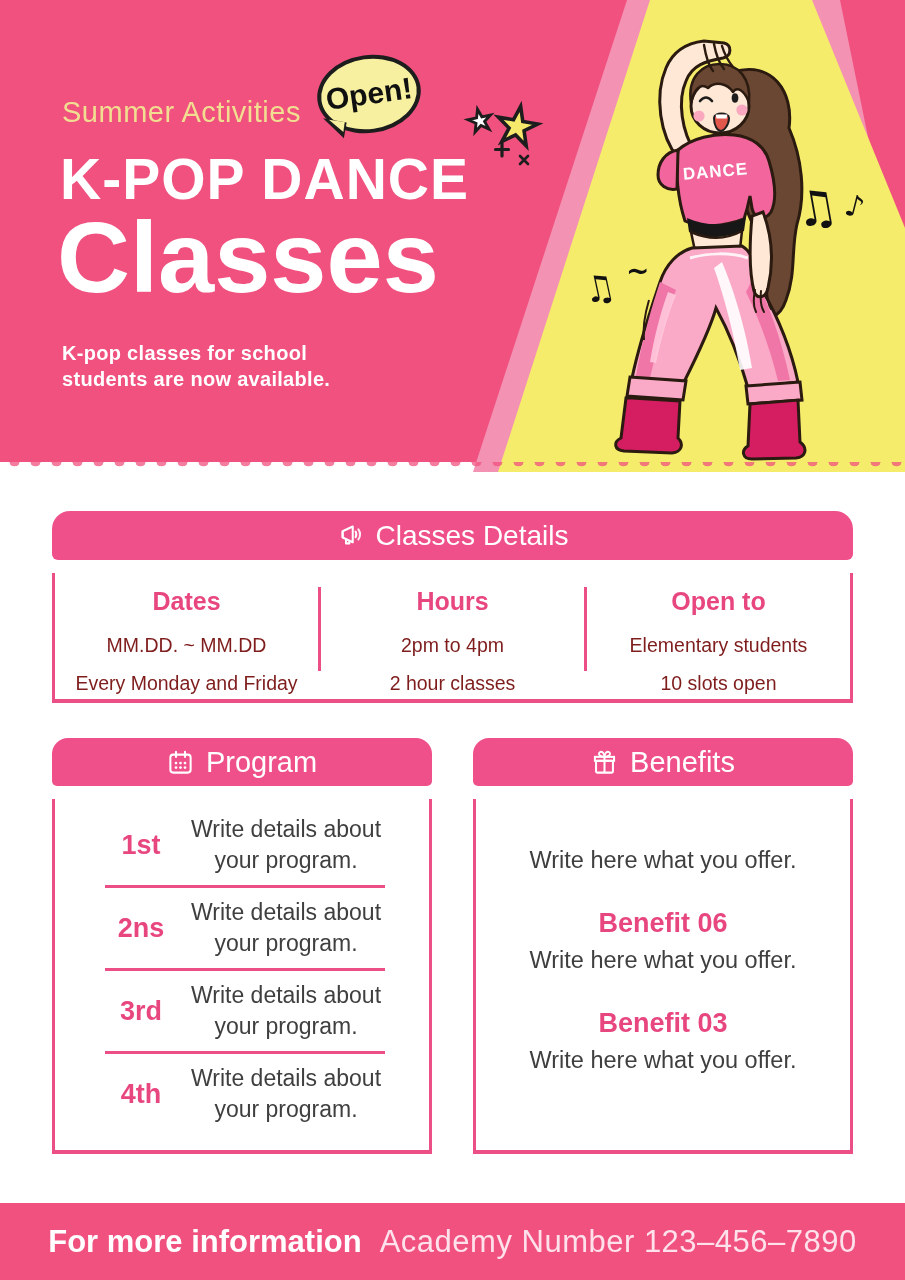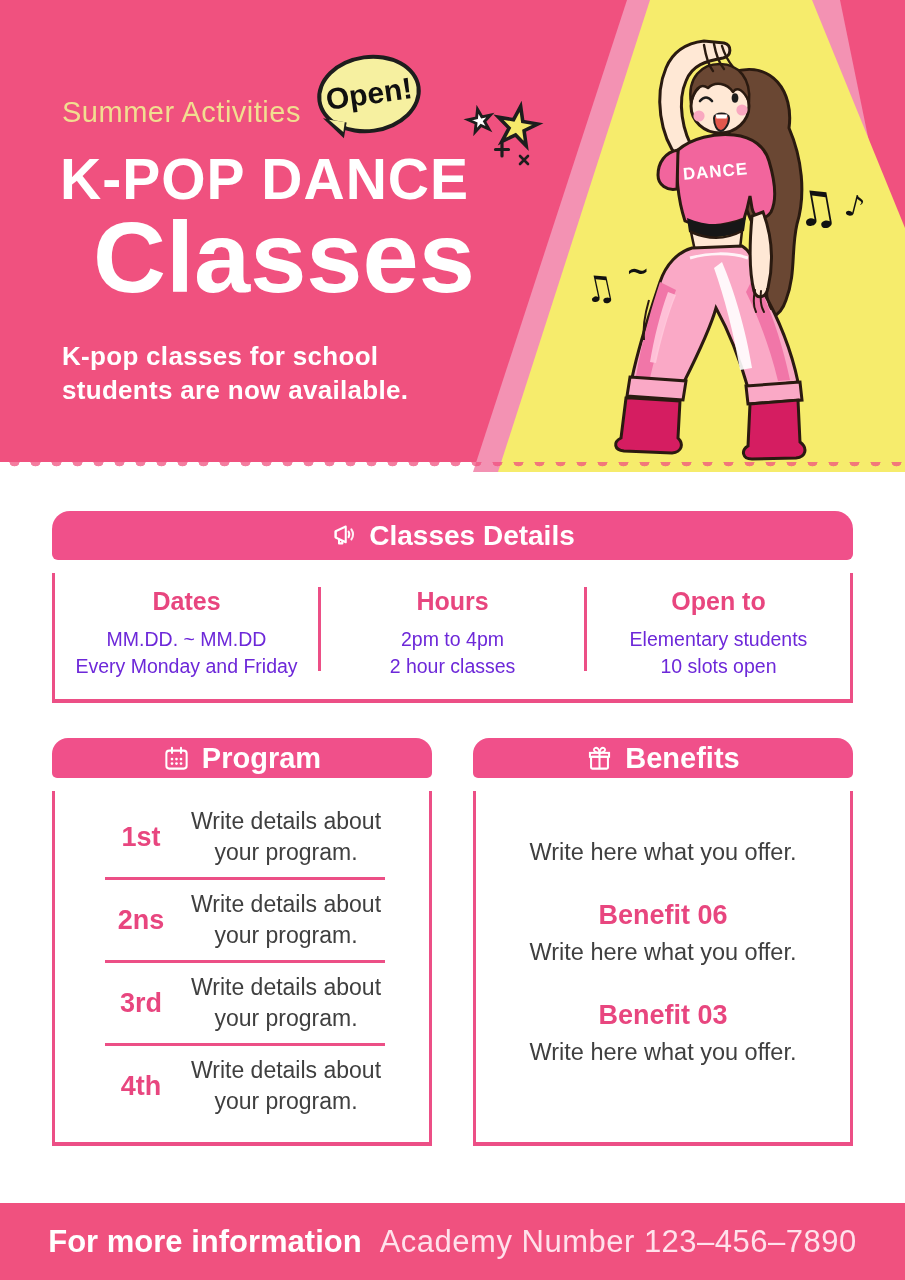--- a/index.html
+++ b/index.html
@@ -19,44 +19,44 @@
   .open-bubble .bubble-text{font-size:30px;font-weight:bold;color:#101010;}
   .bubble-tail{position:absolute;left:-4px;bottom:-2px;width:0;height:0;
     border-right:24px solid #1d1d1d;border-bottom:16px solid transparent;
     transform:rotate(18deg);}
   .bubble-tail-fill{position:absolute;left:3px;bottom:3px;width:0;height:0;
     border-right:16px solid #F6F0A0;border-bottom:10px solid transparent;
     transform:rotate(16deg);}
   .hero-title1{position:absolute;left:60px;top:146px;font-size:57px;font-weight:bold;
     color:#ffffff;letter-spacing:1px;}
   .hero-title2{position:absolute;left:57px;top:200px;font-size:101px;font-weight:bold;
-    color:#ffffff;letter-spacing:0px;margin-left:36px;}
-  .hero-subtitle{position:absolute;left:62px;top:340px;font-size:26px;font-weight:bold;
+    color:#ffffff;letter-spacing:0px;}
+  .hero-subtitle{position:absolute;left:62px;top:340px;font-size:20px;font-weight:bold;
     color:#ffffff;line-height:1.3;letter-spacing:.3px;}
   .scallop{position:absolute;left:0;bottom:-7px;width:100%;height:7px;z-index:2;
     background-image:radial-gradient(ellipse 8px 7px at 50% 0%,rgba(240,81,127,.75) 60%,rgba(240,81,127,0) 66%);
     background-size:21px 7px;background-position:4px 0;}
   
   .card-bar{background:#F0508A;color:#ffffff;display:flex;align-items:center;
-    justify-content:center;gap:12px;font-weight:bold;}
+    justify-content:center;gap:12px;font-weight:normal;}
   .card-bar .bar-icon{display:flex;align-items:center;}
   
   .details-card{position:absolute;left:52px;top:511px;width:801px;}
   .details-bar{height:49px;border-radius:18px 18px 6px 6px;font-size:28px;}
   .details-body{margin-top:13px;box-sizing:border-box;height:130px;
     border:3px solid #EC4F86;border-top:none;border-bottom-width:4px;
     display:flex;align-items:stretch;}
   .details-col{flex:1 1 0;text-align:center;padding-top:14px;}
-  .details-col .col-label{font-size:25px;font-weight:bold;color:#E8467F;margin-bottom:10px;}
-  .details-col .col-line{font-size:19.5px;color:#6d28d9;line-height:1.4;}
+  .details-col .col-label{font-size:25px;font-weight:bold;color:#E8467F;margin-bottom:16px;}
+  .details-col .col-line{font-size:19.5px;color:#7f1d1d;line-height:1.4;margin-top:11px;}
   .v-divider{width:3px;background:#EC4F86;margin:14px 0 28px 0;}
   
   .cards-row{position:absolute;left:52px;top:738px;width:801px;display:flex;gap:41px;}
   .half-card{width:380px;}
-  .half-bar{height:40px;border-radius:16px 16px 5px 5px;font-size:29px;}
+  .half-bar{height:48px;border-radius:16px 16px 5px 5px;font-size:29px;}
   .card-body{margin-top:13px;box-sizing:border-box;height:355px;
     border:3px solid #EC4F86;border-top:none;border-bottom-width:4px;text-align:center;}
   .program-body{padding-top:6px;}
   .program-row{display:flex;align-items:center;height:80px;padding-left:50px;}
   .program-row .row-label{width:72px;font-size:27px;font-weight:bold;color:#E8467F;}
   .program-row .row-text{width:218px;font-size:23px;color:#3F3F3F;line-height:1.35;}
   .h-divider{height:3px;background:#EC4F86;margin:0 44px 0 50px;}
   .benefits-body{text-align:center;padding-top:48px;}
   .benefit-label{font-size:27px;font-weight:bold;color:#E8467F;margin-bottom:8px;}
   .benefit-text{font-size:23.5px;color:#3F3F3F;margin-bottom:34px;}

